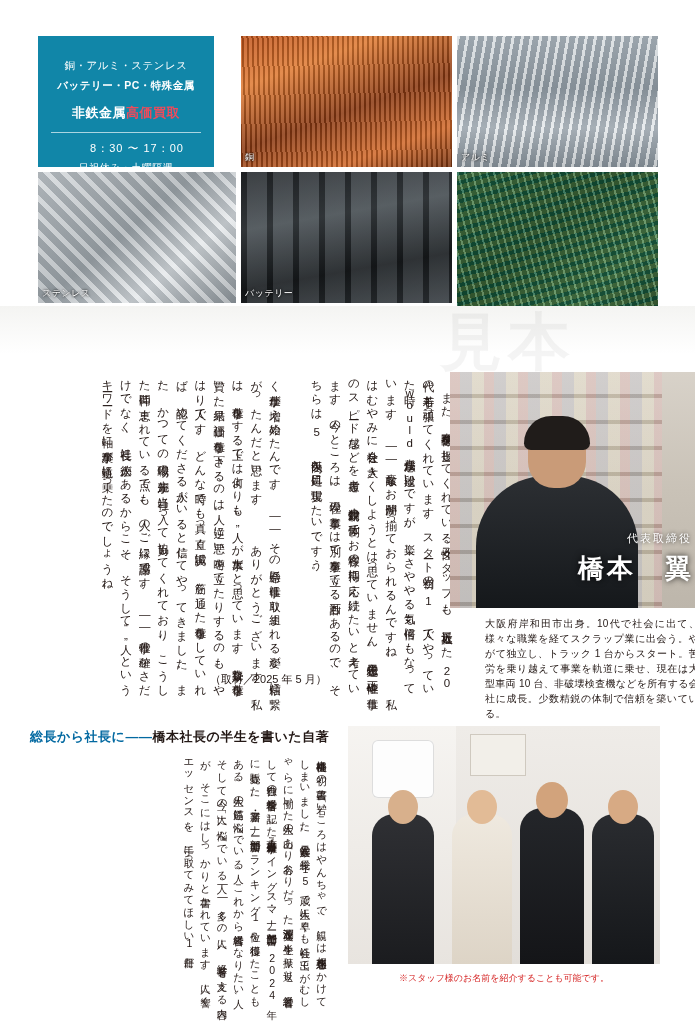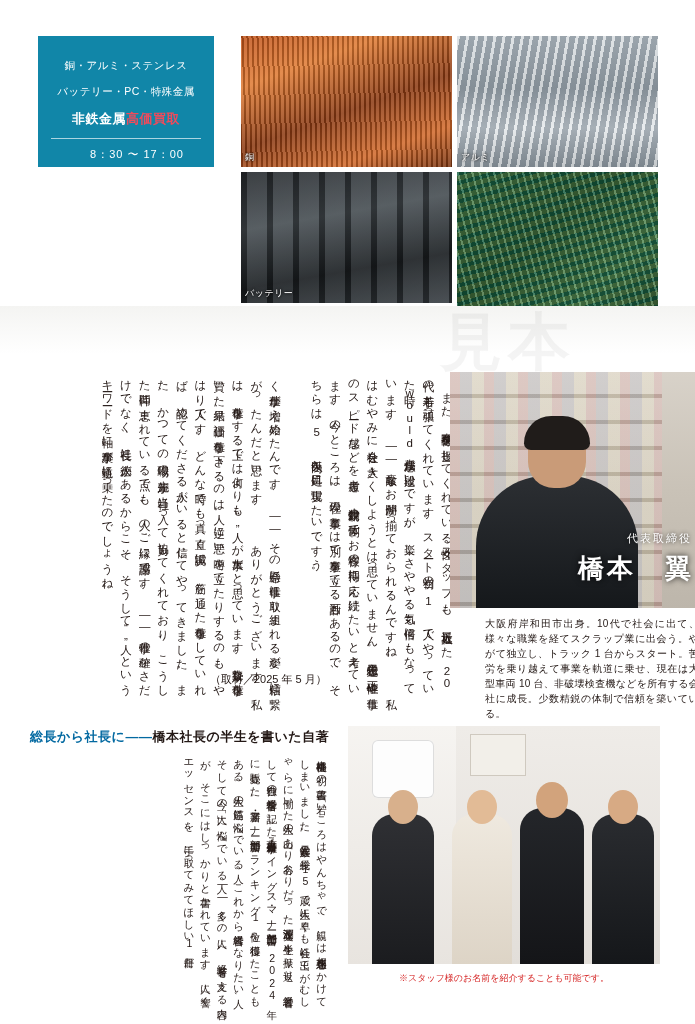--- a/index.html
+++ b/index.html
@@ -48,23 +48,24 @@
     background: #1186a8;
     color: #ffffff;
     text-align: center;
   }
   .info-panel .l1 {
     margin-top: 23px;
     font-size: 10.5px;
     letter-spacing: .5px;
   }
   .info-panel .l2 {
-    margin-top: 12px;
+    margin-top: 6px;
     font-size: 10.5px;
     letter-spacing: .5px;
+    font-weight: bold;
   }
   .info-panel .l3 {
     margin-top: 11px;
     font-size: 13px;
     font-weight: bold;
     letter-spacing: .5px;
   }
   .info-panel .l3 .accent { color: #ef4b5b; }
   .info-panel .hr {
     width: 150px; height: 1px;
@@ -305,20 +306,23 @@
   </div>
 
   <div class="cell ph-copper" style="left:203px;top:0;width:211px;height:131px;">
     <span class="cap">銅</span>
   </div>
 
   <div class="cell ph-alumi" style="left:419px;top:0;width:201px;height:131px;">
     <span class="cap">アルミ</span>
   </div>
 
+  <div class="cell ph-stainless" style="left:0;top:136px;width:198px;height:131px;">
+    <span class="cap">ステンレス</span>
+  </div>
 
   <div class="cell ph-battery" style="left:203px;top:136px;width:211px;height:131px;">
     <span class="cap">バッテリー</span>
   </div>
 
   <div class="cell ph-mother" style="left:419px;top:136px;width:201px;height:164px;font-family:Liberation Serif, serif;">
     <span class="cap">マザーボード</span>
   </div>
 </div>
 

